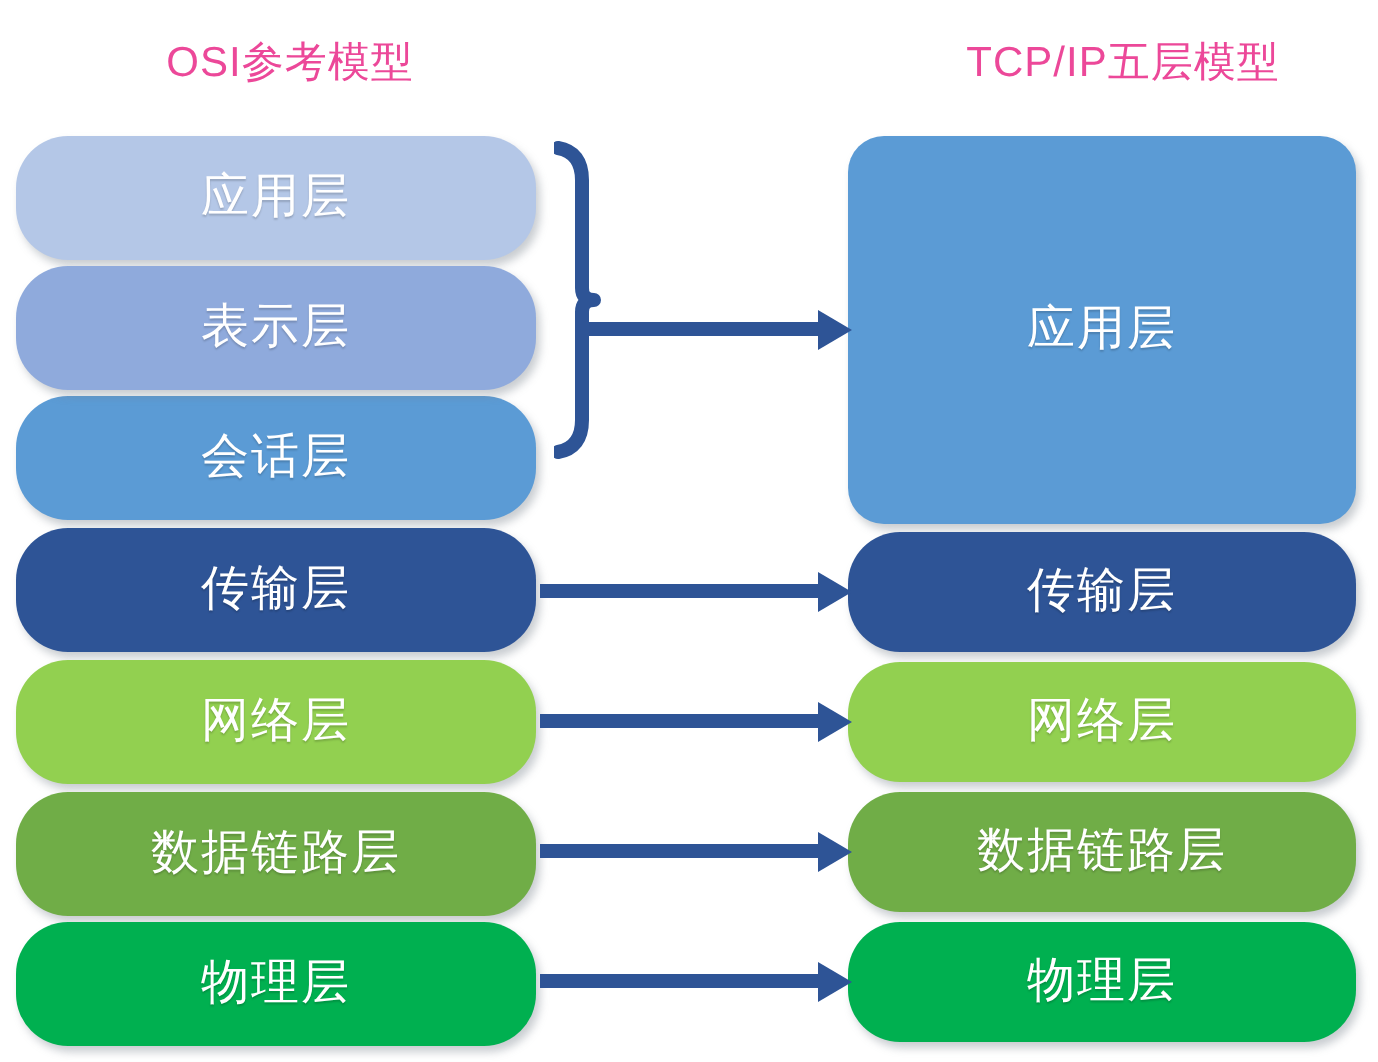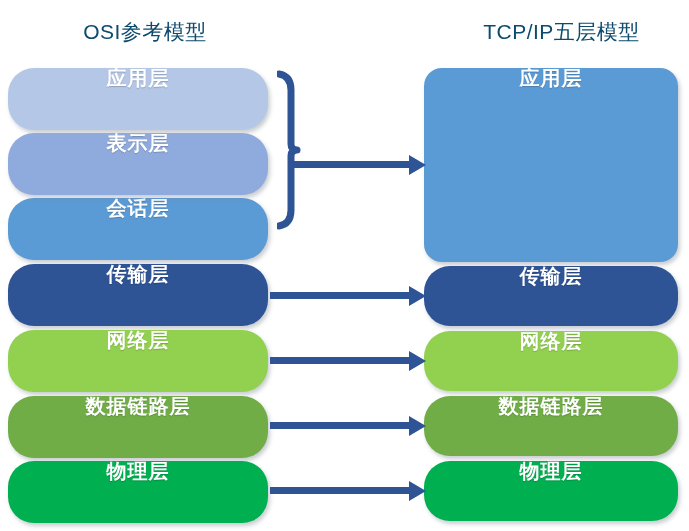--- a/index.html
+++ b/index.html
@@ -20,39 +20,39 @@
     left: 0; top: 0;
     width: 689px;
     height: 531px;
   }
 
   
   .col-title {
     position: absolute;
     font-size: 21px;
     font-weight: 400;
-    color: #0c4a6e;
+    color: #ec4899;
     letter-spacing: 0.5px;
     white-space: nowrap;
     line-height: 1;
   }
   #title-osi  { left: 0;   top: 21px; width: 290px; text-align: center; }
   #title-tcp  { left: 422px; top: 21px; width: 279px; text-align: center; }
 
   
   .layer {
     position: absolute;
     border-radius: 26px;
     box-sizing: border-box;
     display: flex;
-    align-items: flex-start;
+    align-items: center;
     justify-content: center;
     color: #ffffff;
-    font-size: 20px;
-    font-weight: 700;
+    font-size: 24px;
+    font-weight: 400;
     letter-spacing: 1px;
     text-shadow: 0 1px 1px rgba(0,0,0,0.18);
     box-shadow: 2px 3px 4px rgba(120,130,140,0.40);
     line-height: 1;
   }
   .layer.tall { border-radius: 18px; }
 
   .col-left  { left: 8px;   width: 260px; }
   .col-right { left: 424px; width: 254px; }
 

